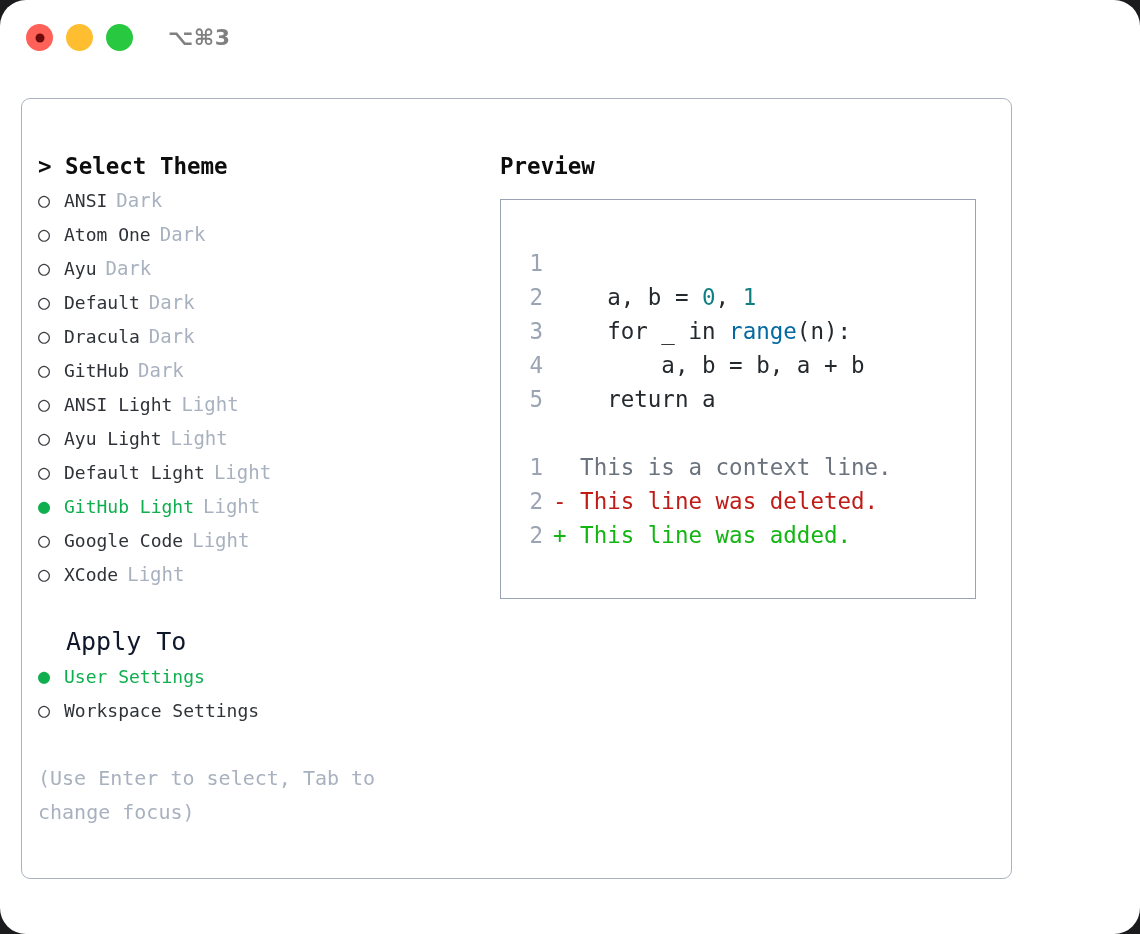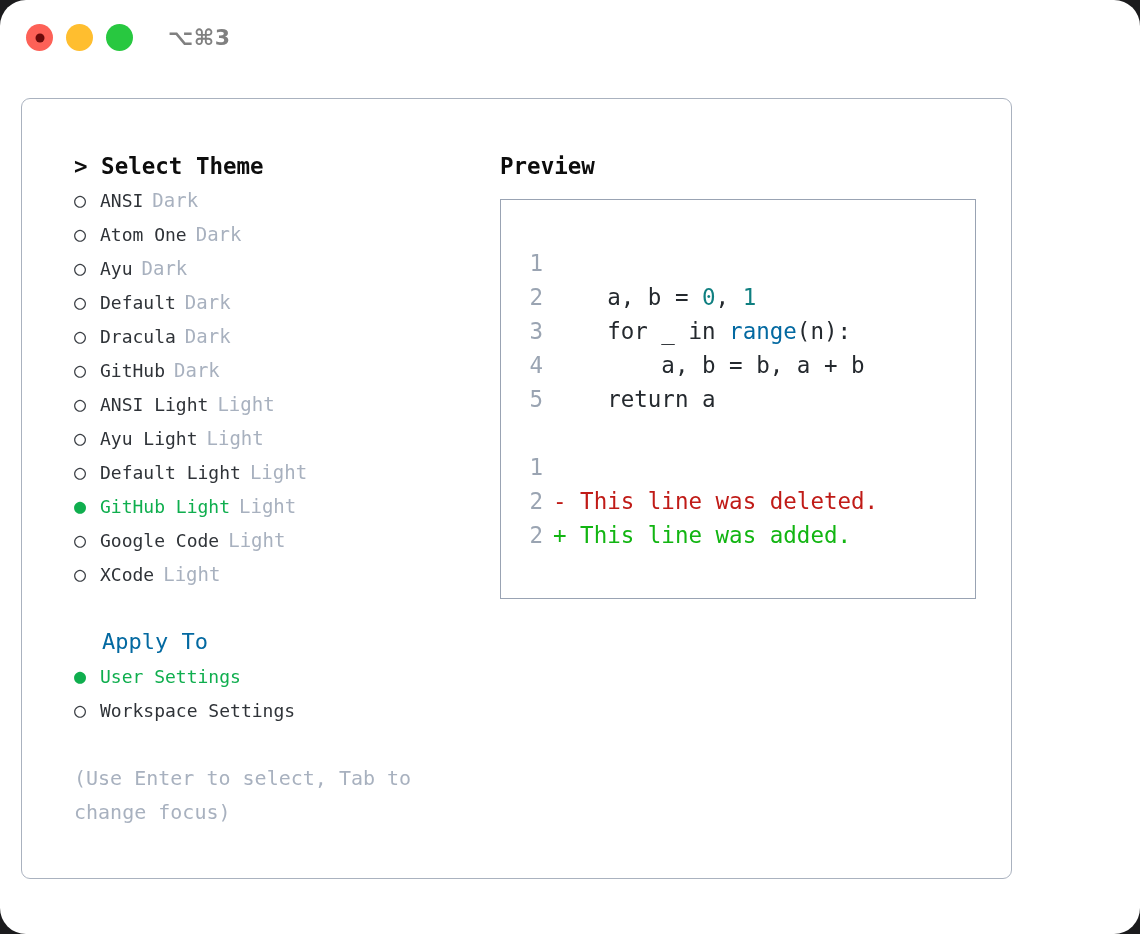--- a/index.html
+++ b/index.html
@@ -79,21 +79,20 @@
     border-radius: 9px;
     box-sizing: border-box;
     background: #ffffff;
   }
 
   
   .left-col {
     position: absolute;
     left: 16px; top: 50px;
     width: 430px;
-    margin-left: 36px;
   }
   .right-col {
     position: absolute;
     left: 478px; top: 50px;
     width: 490px;
   }
 
   .section-title {
     font-size: 22.5px;
     font-weight: bold;
@@ -137,22 +136,22 @@
     color: #a8b1bf;
     font-size: 19px;
     padding-left: 9px;
   }
 
   
   .apply-group {
     margin-top: 34px;
   }
   .apply-heading {
-    font-size: 22px;
-    color: #0369a1;
+    font-size: 25px;
+    color: #0f172a;
     line-height: 34px;
     padding-left: 28px;
     white-space: pre;
   }
 
   .hint {
     margin-top: 34px;
     font-size: 20px;
     color: #a8b1bf;
     line-height: 34px;
@@ -246,21 +245,21 @@
       <div class="preview-box">
         <div id="code-block">
             <div class="code-line"><span class="lineno">1</span></div>
             <div class="code-line"><span class="lineno">2</span><span><span class="code-text">    a, b = </span><span class="tok-num">0</span><span class="code-text">, </span><span class="tok-num">1</span></span></div>
             <div class="code-line"><span class="lineno">3</span><span><span class="code-text">    for _ in </span><span class="tok-blue">range</span><span class="code-text">(n):</span></span></div>
             <div class="code-line"><span class="lineno">4</span><span><span class="code-text">        a, b = b, a + b</span></span></div>
             <div class="code-line"><span class="lineno">5</span><span><span class="code-text">    return a</span></span></div>
           </div>
         <div class="spacer-line"></div>
         <div id="diff-block">
-            <div class="code-line"><span class="lineno">1</span><span class="diff-ctx">  </span></div>
+            <div class="code-line"><span class="lineno">1</span><span class="diff-ctx">  </span><span class="diff-ctx">This is a context line.</span></div>
             <div class="code-line"><span class="lineno">2</span><span class="diff-del">- </span><span class="diff-del">This line was deleted.</span></div>
             <div class="code-line"><span class="lineno">2</span><span class="diff-add">+ </span><span class="diff-add">This line was added.</span></div>
           </div>
       </div>
     </div>
 
   </div>
 </div>
 
 </body></html>

